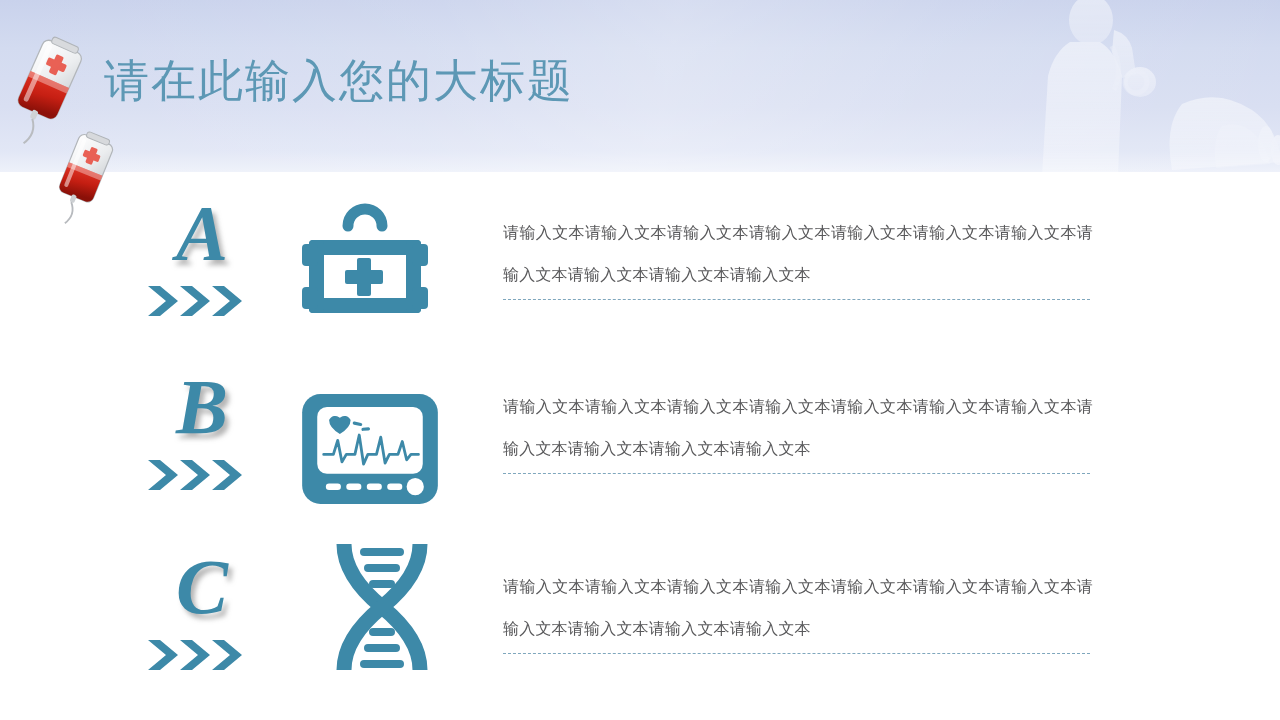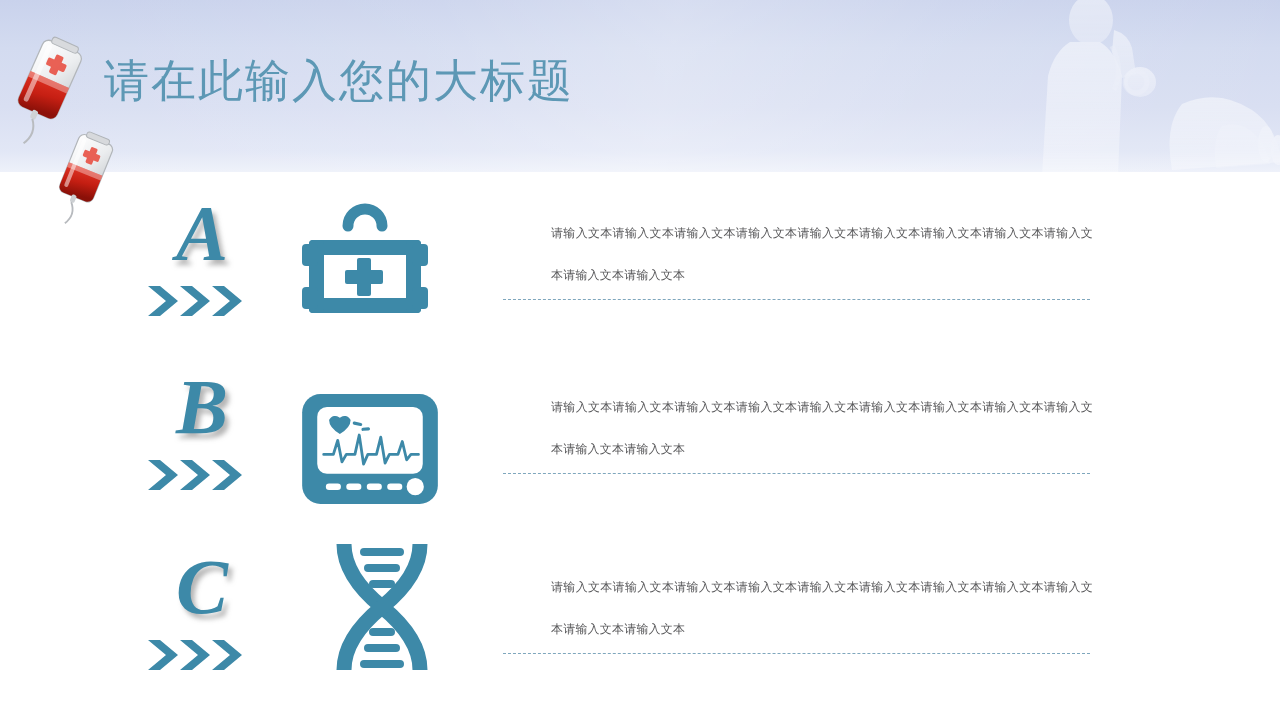--- a/index.html
+++ b/index.html
@@ -151,27 +151,26 @@
   .row-c .pictogram { left: 312px; top: 0px; }
 
   
   .body-col {
     position: absolute;
     left: 503px;
     top: 24px;
     width: 590px;
   }
   .body-text {
-    font-size: 12px;
+    font-size: 16px;
     line-height: 42px;
     color: #59595b;
     font-family: "Liberation Sans", sans-serif;
     text-align: justify;
     letter-spacing: 0.2px;
-    margin-left: 48px;
   }
   .divider {
     margin-top: 3px;
     width: 587px;
     height: 0;
     border-top: 1px dashed #7fa7bd;
   }
 </style>
 </head>
 <body>

